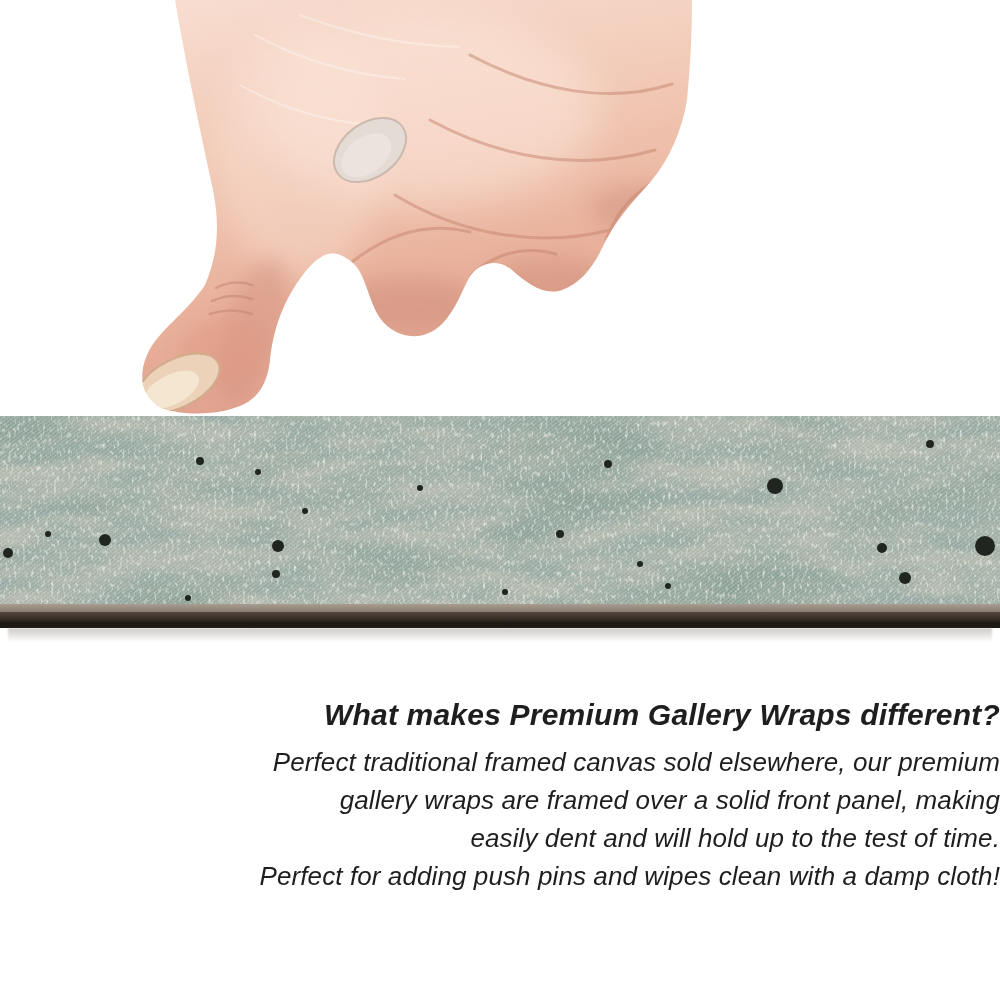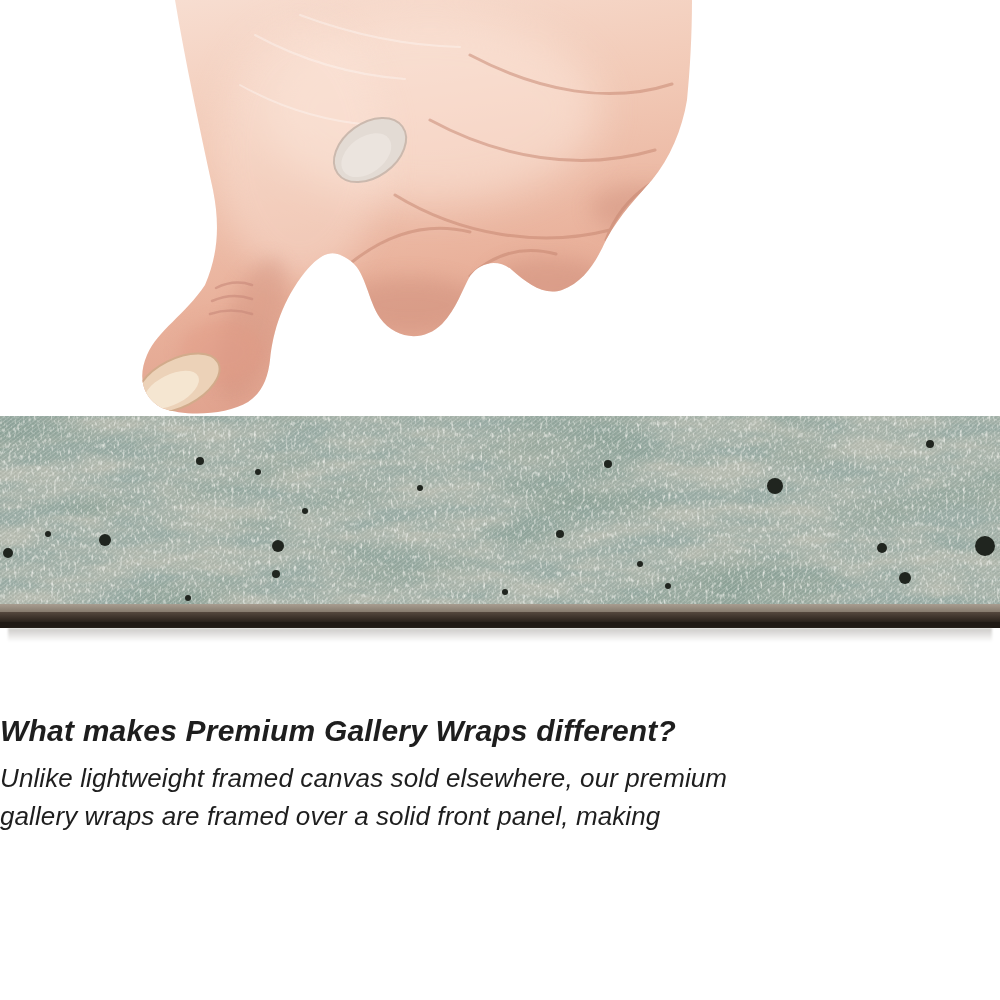--- a/index.html
+++ b/index.html
@@ -11,21 +11,21 @@
   .hero svg { display:block; }
   .strip-wrap { position:absolute; top:416px; left:0; width:1000px; height:212px; }
   .strip-wrap svg { display:block; }
   .strip-shadow {
     position:absolute; top:628px; left:8px; width:984px; height:14px;
     background:linear-gradient(to bottom, rgba(95,90,82,0.32), rgba(95,90,82,0));
     filter:blur(1.2px);
   }
   .info {
     position:absolute; top:698px; left:0; width:1000px;
-    text-align:left; color:#1e1e1e; font-style:italic;margin-top:16px;
+    text-align:right; color:#1e1e1e; font-style:italic;
   }
   .info h2 {
     margin:0 0 11px 0; font-size:30px; font-weight:600; letter-spacing:0.2px;
   }
   .info .line {
     margin:0; font-size:26px; line-height:38px; font-weight:400;
     letter-spacing:0.1px; white-space:nowrap;
   }
 </style>
 </head>
@@ -173,17 +173,19 @@
       <rect x="0" y="188" width="1000" height="10" fill="url(#edgeTan)"></rect>
       <rect x="0" y="196" width="1000" height="11" fill="url(#edgeDark)"></rect>
       <rect x="0" y="206" width="1000" height="6" fill="#1f1914"></rect>
     </svg>
   </div>
 
   <div class="strip-shadow"></div>
 
   <div class="info">
     <h2>What makes Premium Gallery Wraps different?</h2>
-    <p class="line">Unlike lightweight framed canvas sold elsewhere, our premium</p>
+    <p class="line">Perfect traditional framed canvas sold elsewhere, our premium</p>
     <p class="line">gallery wraps are framed over a solid front panel, making</p>
+    <p class="line">easily dent and will hold up to the test of time.</p>
+    <p class="line">Perfect for adding push pins and wipes clean with a damp cloth!</p>
   </div>
 
 </div>
 
 </body></html>

